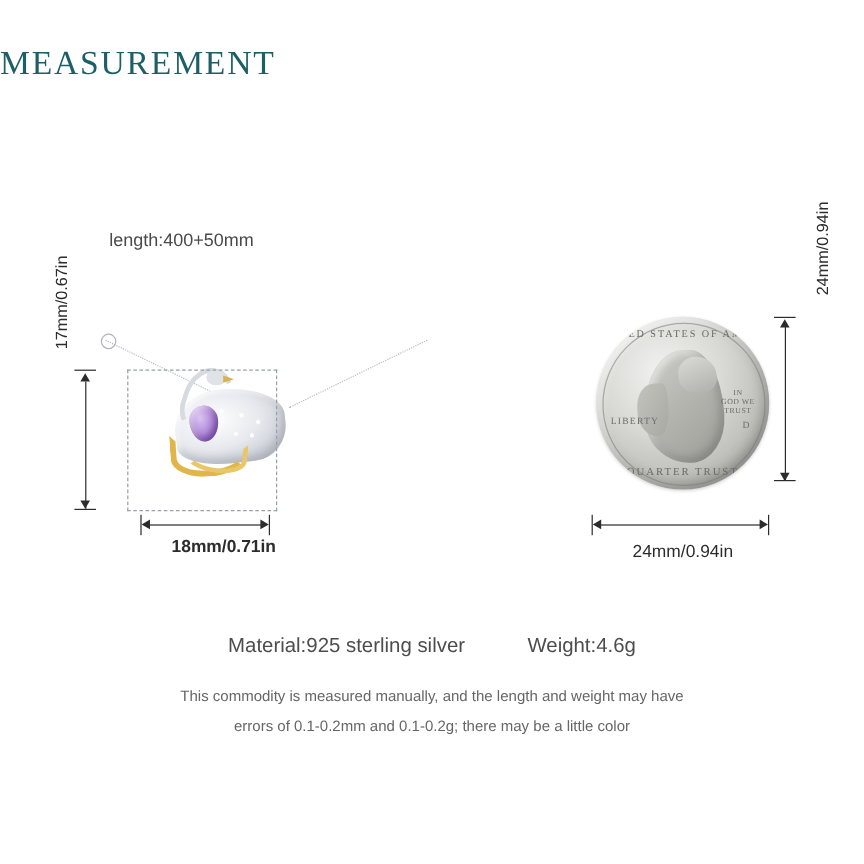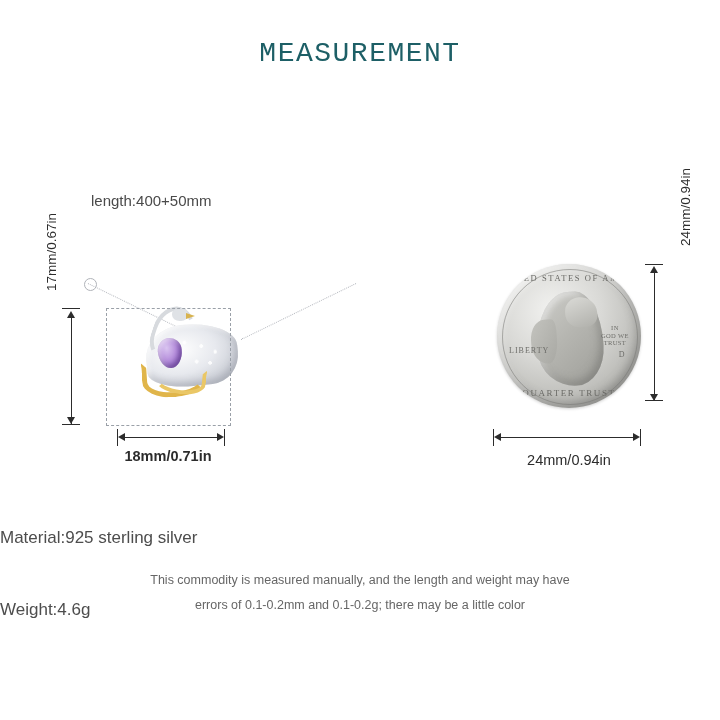--- a/index.html
+++ b/index.html
@@ -21,22 +21,22 @@
     width: 720px;
     height: 720px;
   }
 
   
   .title {
     position: absolute;
     left: 0;
     top: 38px;
     width: 720px;
-    text-align: center;
-    font-family: Liberation Mono, monospace;
+    text-align: left;
+    font-family: Liberation Serif, serif;
     font-size: 28px;
     letter-spacing: 1.5px;
     color: #1d5f66;
     font-weight: normal;
   }
 
   
   .length-caption {
     position: absolute;
     left: 91px;
@@ -254,21 +254,21 @@
     transform: rotate(-90deg);
     transform-origin: left top;
     text-align: center;
     white-space: nowrap;
   }
   .label-h-width {
     position: absolute;
     left: 106px;
     top: 448px;
     width: 124px;
-    text-align: center;
+    text-align: right;
     font-size: 14.5px;
     font-weight: bold;
     color: #2c2c2c;
   }
 
   
   .coin-wrap {
     position: absolute;
     left: 497px;
     top: 264px;
@@ -394,21 +394,20 @@
     position: absolute;
     left: 0;
     top: 528px;
     width: 720px;
     display: flex;
     justify-content: center;
     align-items: baseline;
     gap: 52px;
     font-size: 17px;
     color: #4d4d4d;
-    flex-direction: column;
   }
 
   
   .disclaimer {
     position: absolute;
     left: 60px;
     top: 568px;
     width: 600px;
     text-align: center;
     font-size: 12.5px;

